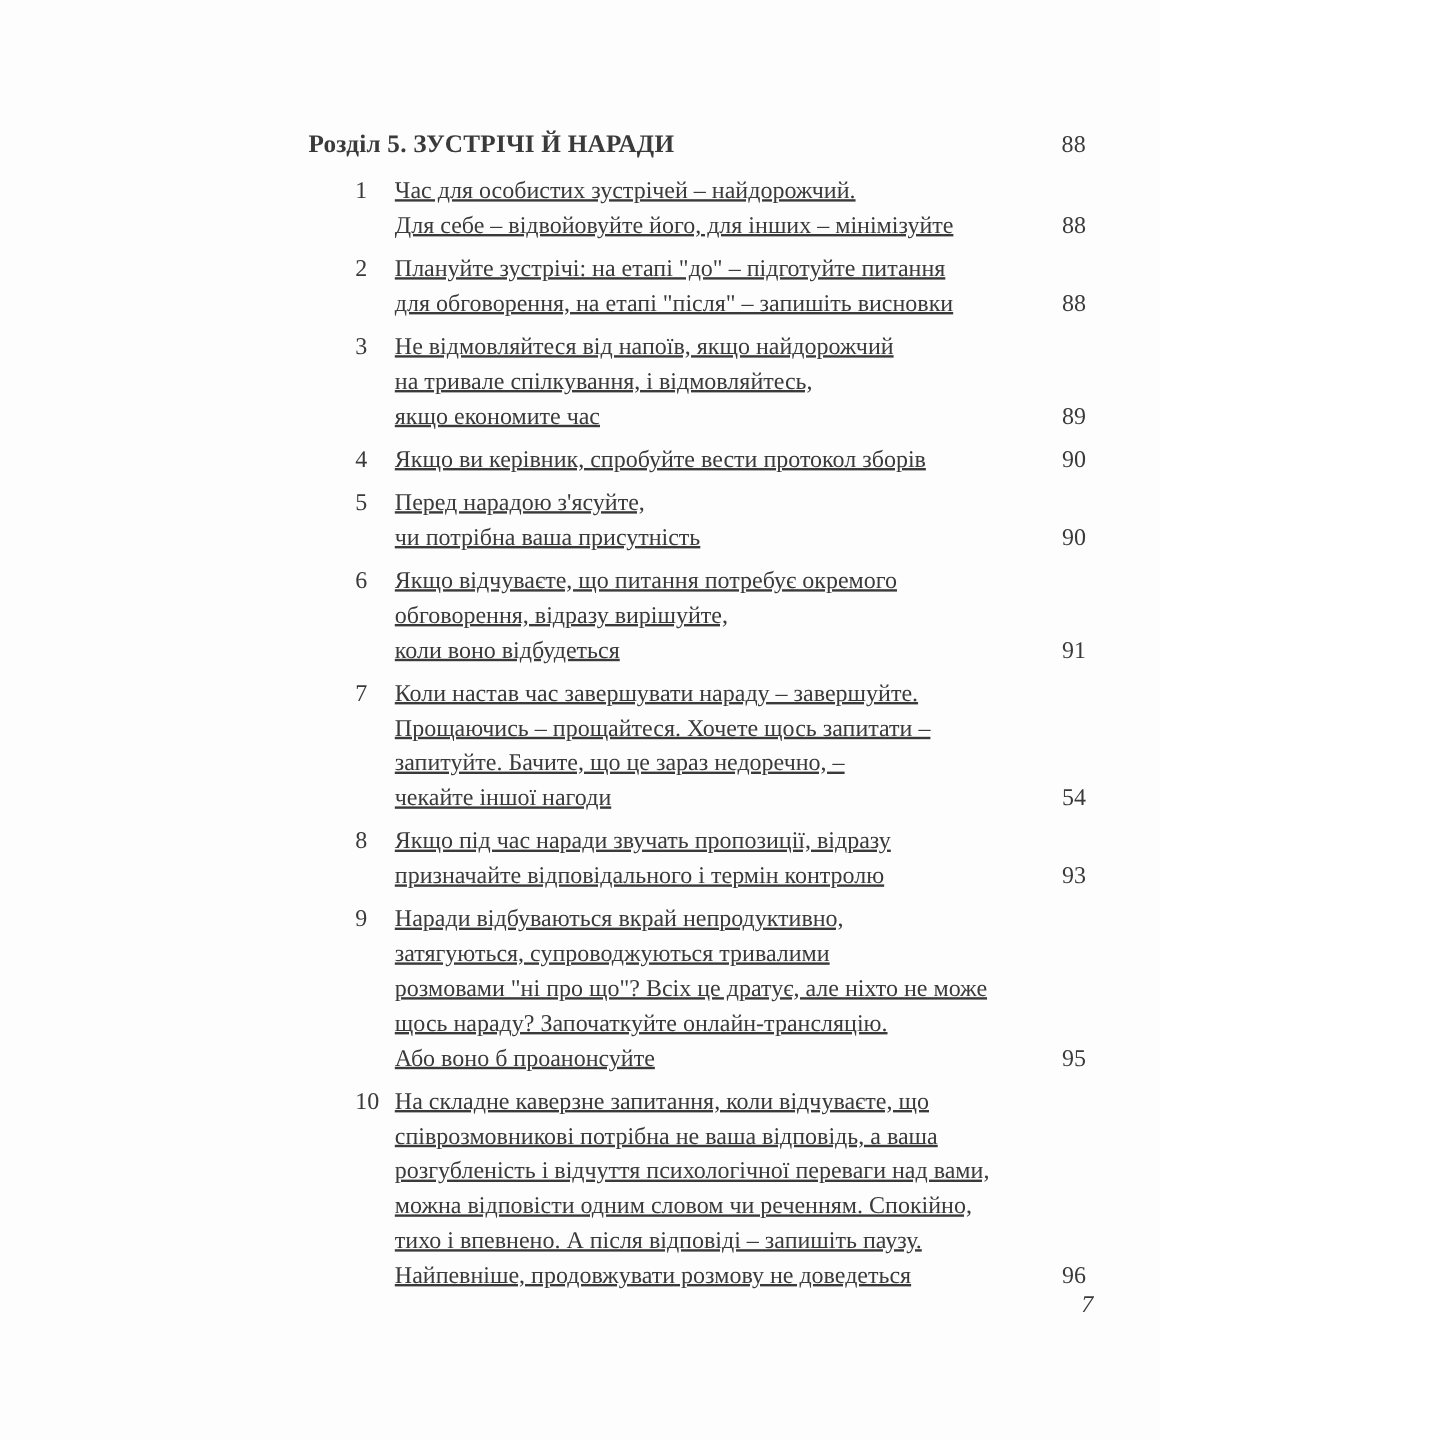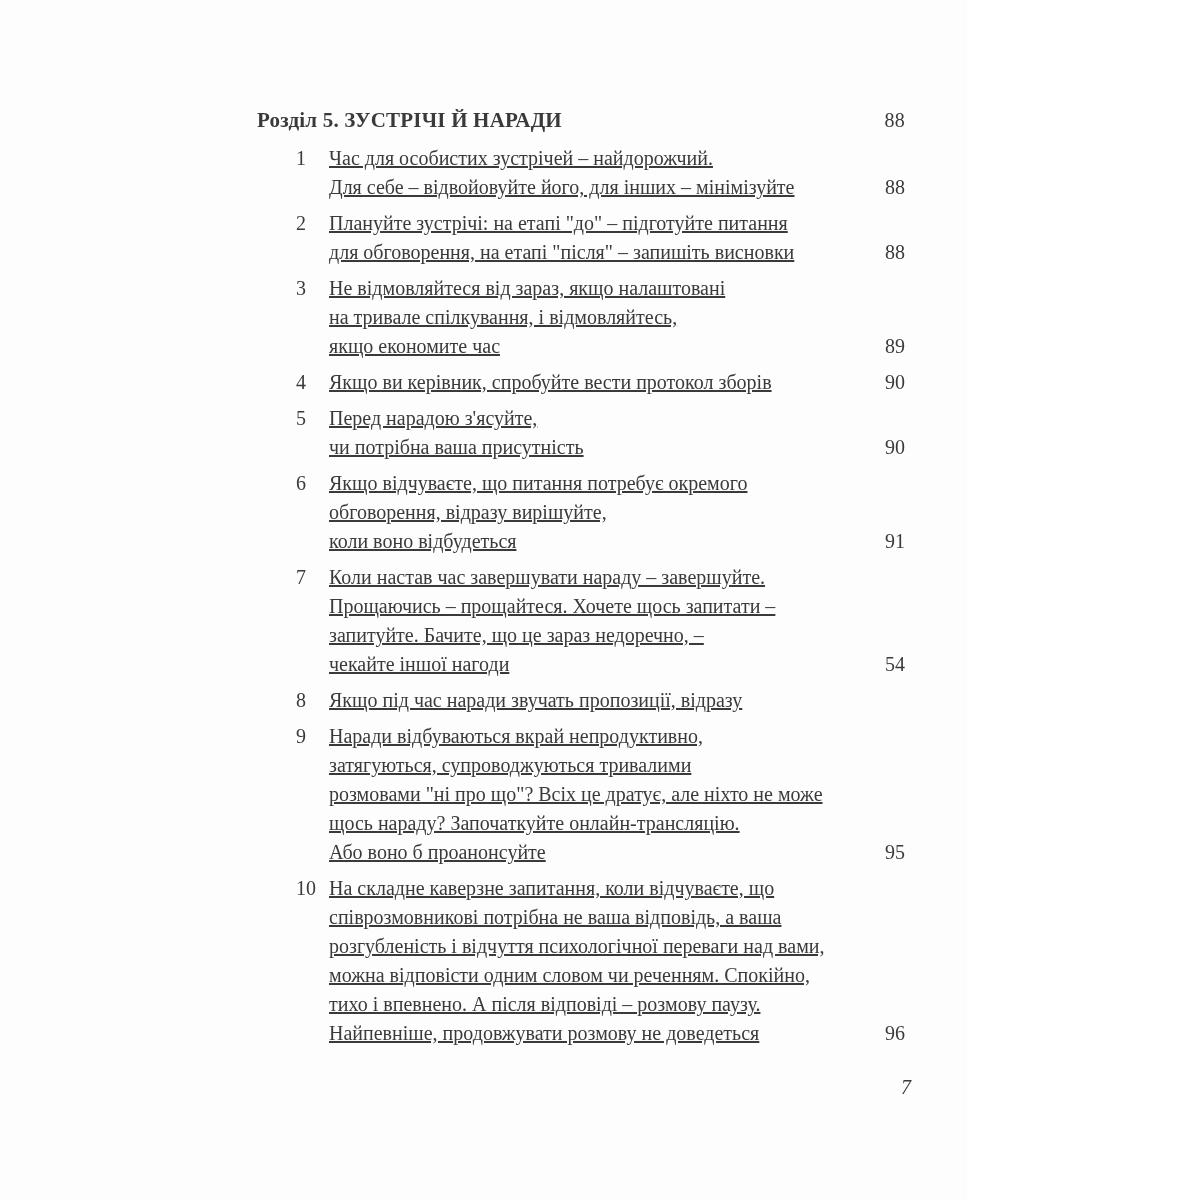--- a/index.html
+++ b/index.html
@@ -99,21 +99,21 @@
     <div class="item-num">2</div>
     <div class="item-body">
             <div class="toc-line"><span>Плануйте зустрічі: на етапі "до" – підготуйте питання</span></div>
             <div class="toc-line"><span>для обговорення, на етапі "після" – запишіть висновки</span><span class="pg">88</span></div>
           </div>
   </div>
 
   <div class="toc-item">
     <div class="item-num">3</div>
     <div class="item-body">
-            <div class="toc-line"><span>Не відмовляйтеся від зараз, якщо налаштовані</span></div>
+            <div class="toc-line"><span>Не відмовляйтеся від напоїв, якщо найдорожчий</span></div>
             <div class="toc-line"><span>на тривале спілкування, і відмовляйтесь,</span></div>
             <div class="toc-line"><span>якщо економите час</span><span class="pg">89</span></div>
           </div>
   </div>
 
   <div class="toc-item">
     <div class="item-num">4</div>
     <div class="item-body">
             <div class="toc-line"><span>Якщо ви керівник, спробуйте вести протокол зборів</span><span class="pg">90</span></div>
           </div>
@@ -143,20 +143,21 @@
             <div class="toc-line"><span>Прощаючись – прощайтеся. Хочете щось запитати –</span></div>
             <div class="toc-line"><span>запитуйте. Бачите, що це зараз недоречно, –</span></div>
             <div class="toc-line"><span>чекайте іншої нагоди</span><span class="pg">54</span></div>
           </div>
   </div>
 
   <div class="toc-item">
     <div class="item-num">8</div>
     <div class="item-body">
             <div class="toc-line"><span>Якщо під час наради звучать пропозиції, відразу</span></div>
+            <div class="toc-line"><span>призначайте відповідального і термін контролю</span><span class="pg">93</span></div>
           </div>
   </div>
 
   <div class="toc-item">
     <div class="item-num">9</div>
     <div class="item-body">
             <div class="toc-line"><span>Наради відбуваються вкрай непродуктивно,</span></div>
             <div class="toc-line"><span>затягуються, супроводжуються тривалими</span></div>
             <div class="toc-line"><span>розмовами "ні про що"? Всіх це дратує, але ніхто не може</span></div>
             <div class="toc-line"><span>щось нараду? Започаткуйте онлайн-трансляцію.</span></div>
@@ -164,21 +165,21 @@
           </div>
   </div>
 
   <div class="toc-item">
     <div class="item-num">10</div>
     <div class="item-body">
             <div class="toc-line"><span>На складне каверзне запитання, коли відчуваєте, що</span></div>
             <div class="toc-line"><span>співрозмовникові потрібна не ваша відповідь, а ваша</span></div>
             <div class="toc-line"><span>розгубленість і відчуття психологічної переваги над вами,</span></div>
             <div class="toc-line"><span>можна відповісти одним словом чи реченням. Спокійно,</span></div>
-            <div class="toc-line"><span>тихо і впевнено. А після відповіді – розмову паузу.</span></div>
+            <div class="toc-line"><span>тихо і впевнено. А після відповіді – запишіть паузу.</span></div>
             <div class="toc-line"><span>Найпевніше, продовжувати розмову не доведеться</span><span class="pg">96</span></div>
           </div>
   </div>
 </div>
 
   </div>
 
   <div class="footer">
     <span>7</span>
   </div>

